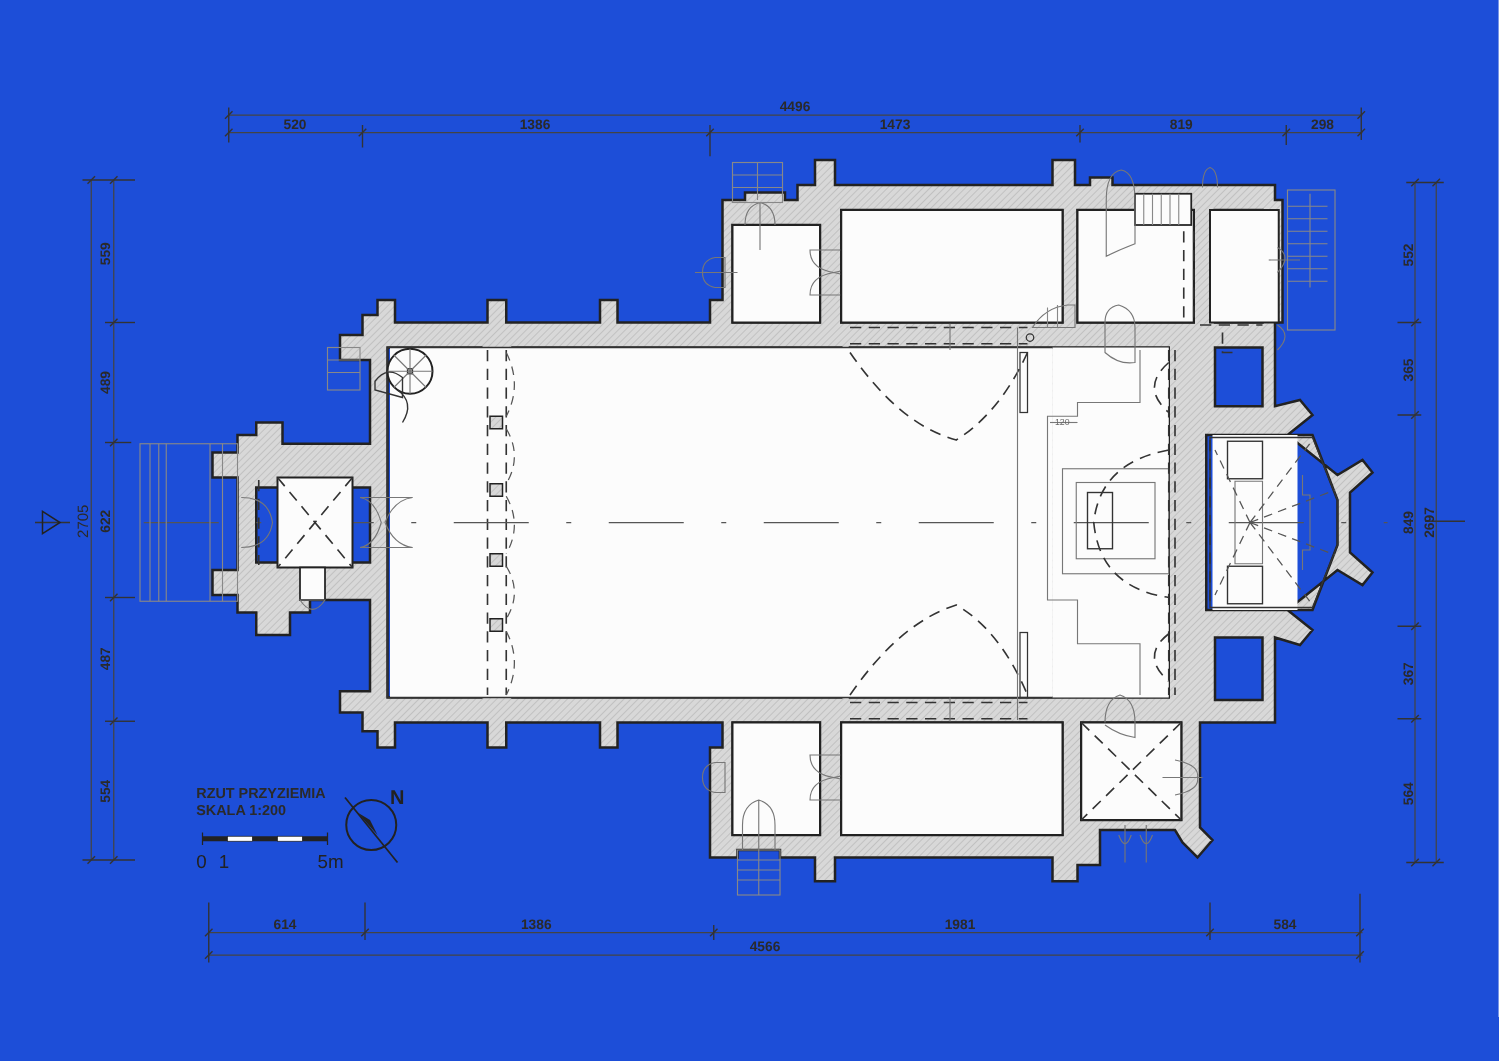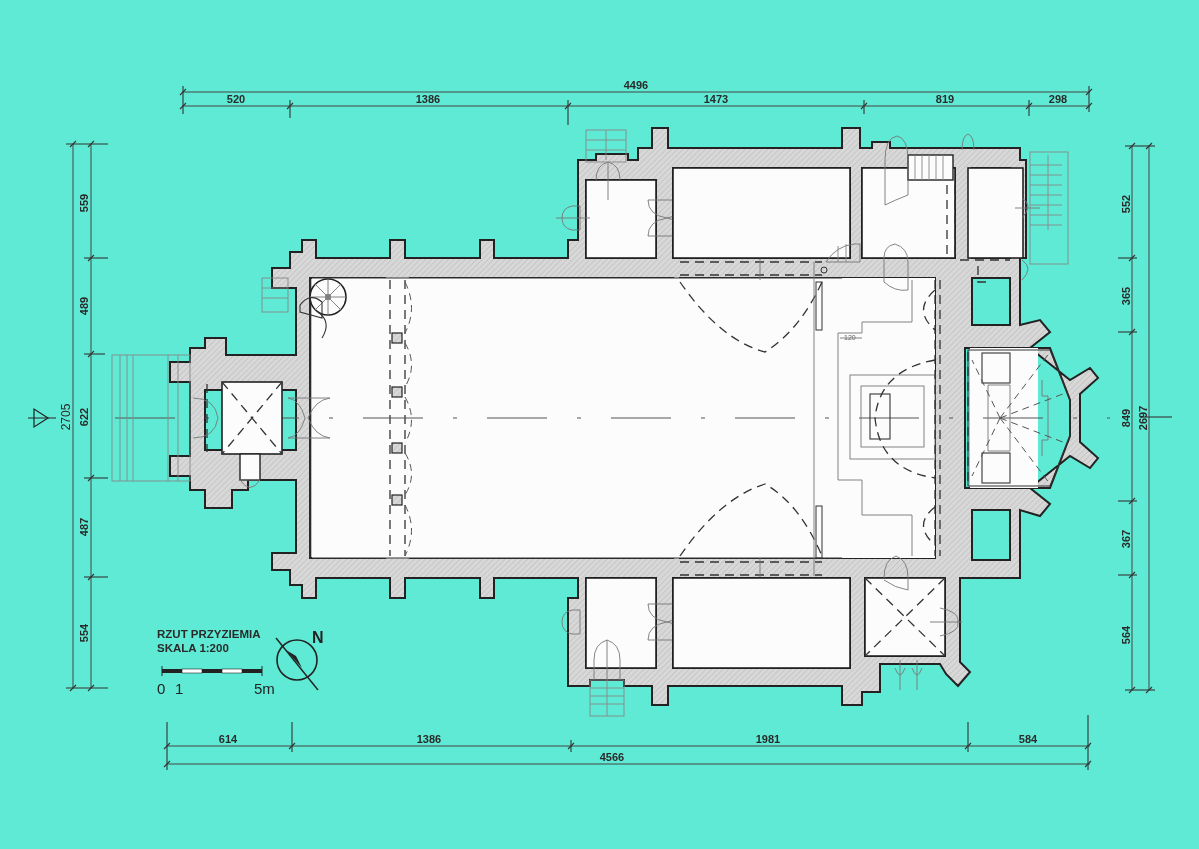--- a/index.html
+++ b/index.html
@@ -1,17 +1,17 @@
 <!DOCTYPE html>
 <html><head>
 <meta charset="utf-8">
 <style>
   html,body{margin:0;padding:0;background:#ffffff;}
   body{width:1199px;height:849px;overflow:hidden;font-family:"Liberation Sans",sans-serif;}
-  #sheet{position:relative;width:1199px;height:849px;background:#5eead4;}
+  #sheet{position:relative;width:1199px;height:849px;background:#1d4ed8;}
   svg{position:absolute;left:0;top:0;}
   .dimtxt{font-family:"Liberation Sans",sans-serif;font-weight:bold;font-size:11px;fill:#2a2a2a;}
   .dimtxt-n{font-family:"Liberation Sans",sans-serif;font-weight:normal;font-size:12px;fill:#2a2a2a;}
   .dim{stroke:#444;stroke-width:1;fill:none;}
   .tick{stroke:#333;stroke-width:1.1;}
   .wall{fill:url(#hatch);stroke:#222;stroke-width:2;}
   .dash{stroke:#333;stroke-width:1.3;fill:none;stroke-dasharray:9 6;}
   .dash-thin{stroke:#555;stroke-width:1;fill:none;stroke-dasharray:7 5;}
   .thin{stroke:#777;stroke-width:0.9;fill:none;}
   .thin-dark{stroke:#333;stroke-width:1.1;fill:none;}

